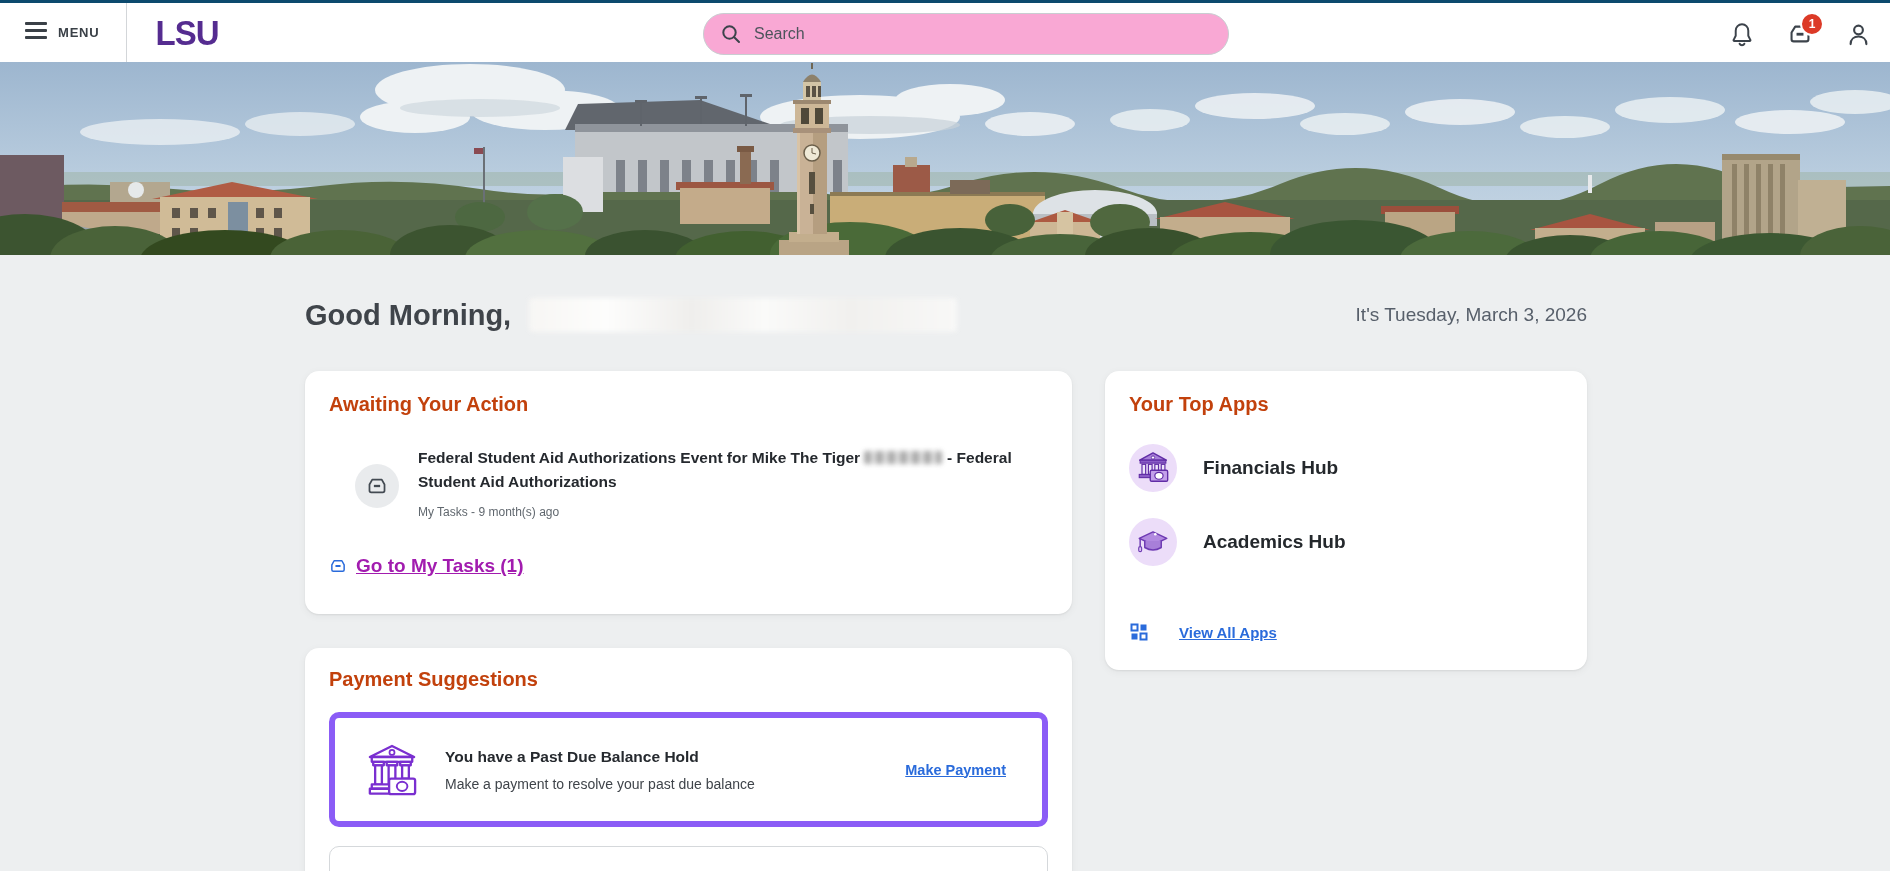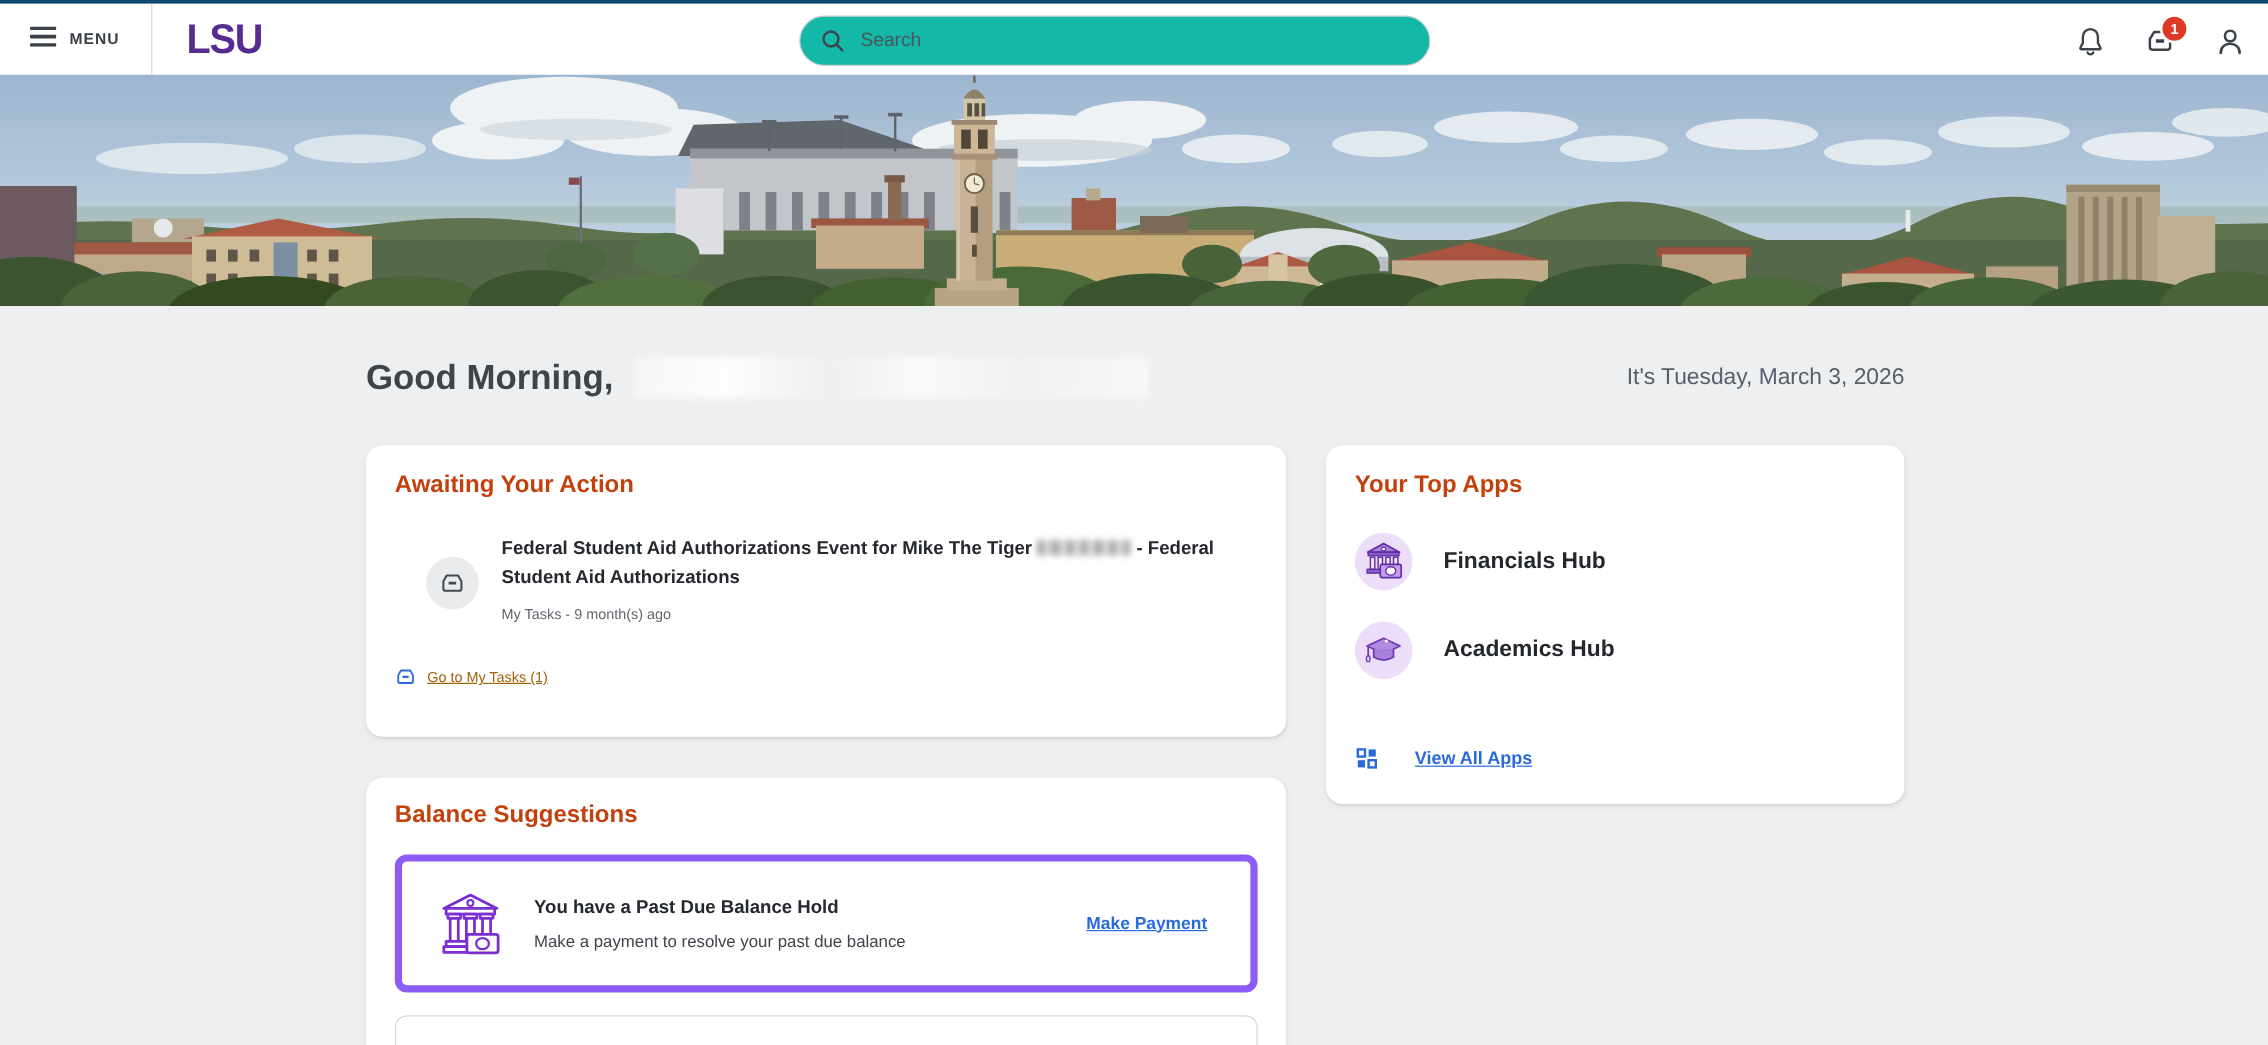--- a/index.html
+++ b/index.html
@@ -6,21 +6,21 @@
   html,body { width:1890px; height:871px; overflow:hidden; }
   body { font-family:"Liberation Sans", sans-serif; background:#edeff0; }
   .page { position:relative; width:1890px; height:871px; overflow:hidden; }
 
   
   .topbar { position:relative; height:62px; background:#ffffff; border-top:3px solid #0c4a6e; display:flex; align-items:center; }
   .menu-btn { display:flex; align-items:center; gap:11px; margin-left:25px; cursor:pointer; height:100%; }
   .menu-label { font-size:13px; font-weight:bold; letter-spacing:.8px; color:#3a4047; }
   .tb-divider { width:1px; height:59px; background:#d3d6d9; margin-left:27px; }
   .logo { margin-left:28px; font-size:33px; font-weight:900; color:#552c90; letter-spacing:-1px; line-height:1; transform:scaleY(1.05); }
-  .search { position:absolute; left:666px; top:10px; width:526px; height:42px; background:#14b8a6; border:1px solid #c9cdd1; border-radius:21px; display:flex; align-items:center; padding:0 16px; }
+  .search { position:absolute; left:703px; top:10px; width:526px; height:42px; background:#f9a8d4; border:1px solid #c9cdd1; border-radius:21px; display:flex; align-items:center; padding:0 16px; }
   .search svg { flex:0 0 auto; margin-right:12px; }
   .search input { border:none; outline:none; background:transparent; width:100%; font-size:16px; color:#3c4248; font-family:"Liberation Sans", sans-serif; }
   .search input::placeholder { color:#4d545c; opacity:1; }
   .tb-icons { position:absolute; right:18px; top:0; height:62px; display:flex; align-items:center; gap:30px; }
   .icon-btn { position:relative; width:28px; height:28px; display:flex; align-items:center; justify-content:center; cursor:pointer; color:#3c434b; }
   .badge { position:absolute; top:-8px; right:-10px; min-width:24px; height:24px; background:#dc3a27; border-radius:12px; color:#fff; font-size:12px; font-weight:bold; display:flex; align-items:center; justify-content:center; border:2px solid #fff; }
 
   
   .hero { display:block; width:1890px; height:193px; }
 
@@ -42,21 +42,21 @@
   
   .card-awaiting { height:243px; padding:22px 24px 24px; }
   .task-row { display:flex; margin-top:30px; padding-left:26px;align-items:center; }
   .task-icon-circle { flex:0 0 44px; width:44px; height:44px; border-radius:50%; background:#e9ebed; display:flex; align-items:center; justify-content:center; margin-top:6px; color:#434a52; }
   .task-body { margin-left:19px; }
   .task-title { width:650px; font-size:15.5px; font-weight:bold; color:#25292e; line-height:24px; }
   .blur-chunk { display:inline-block; width:78px; height:13px; margin:0 5px -1px 4px; border-radius:2px;
     background:repeating-linear-gradient(90deg,#9b9b9b 0 7px,#dcdcdc 7px 12px); filter:blur(2.5px); opacity:.85; }
   .task-meta { margin-top:11px; font-size:12px; color:#60676e; }
   .tasks-link-row { margin-top:36px; display:flex; align-items:center; gap:9px; color:#2a6bdb; cursor:pointer; width:max-content; }
-  .link-text { font-size:12px; font-weight:normal; color:#a16207; text-decoration:underline; }
+  .link-text { font-size:19px; font-weight:bold; color:#a21caf; text-decoration:underline; }
 
   
   .card-timely { margin-top:34px; padding:20px 24px 24px; }
   .sugg-box { margin-top:21px; border:6px solid #8b5cf6; border-radius:10px; height:115px; display:flex; align-items:center; padding:0 36px 0 31px; }
   .sugg-icon { flex:0 0 52px; }
   .sugg-body { margin-left:27px; }
   .sugg-title { font-size:15.5px; font-weight:bold; color:#25292e; }
   .sugg-desc { margin-top:10px; font-size:14px; color:#3f444a; }
   .sugg-action { margin-left:auto; font-size:14.5px; font-weight:bold; color:#2a6bdb; text-decoration:underline; cursor:pointer; white-space:nowrap; }
   .sugg-box-empty { margin-top:19px; border:1px solid #d5d8db; border-radius:10px; height:150px; }
@@ -325,21 +325,21 @@
           <div class="tasks-link-row">
             <svg width="18" height="18" viewBox="0 0 24 24" fill="none" stroke="#2a6bdb" stroke-width="2" stroke-linejoin="round">
                 <path d="M3.8 10.4 L6.8 5 h10.4 l3 5.4 v6.6 a1.9 1.9 0 0 1 -1.9 1.9 H5.7 a1.9 1.9 0 0 1 -1.9 -1.9 Z"></path>
                 <line x1="8.6" y1="12" x2="15.4" y2="12" stroke-width="2.6"></line>
               </svg>
             <span class="link-text">Go to My Tasks (1)</span>
           </div>
         </div>
 
         <div class="card card-timely">
-          <div class="card-h">Balance Suggestions</div>
+          <div class="card-h">Payment Suggestions</div>
           <div class="sugg-box">
             <svg class="sugg-icon" width="52" height="56" viewBox="0 0 54 58" fill="none" stroke="#7a2fd0" stroke-width="2.4" stroke-linejoin="round">
               <path d="M27 4 L50 15.5 H4 Z" fill="#fff"></path>
               <circle cx="27" cy="10.8" r="2.6" stroke-width="1.8" fill="#fff"></circle>
               <rect x="6" y="15.5" width="42" height="5" fill="#fff"></rect>
               <rect x="7.5" y="20.5" width="11" height="3.6" fill="#fff"></rect>
                 <rect x="21.5" y="20.5" width="11" height="3.6" fill="#fff"></rect>
                 <rect x="35.5" y="20.5" width="11" height="3.6" fill="#fff"></rect>
               <rect x="9.5" y="24.1" width="7" height="20" fill="#fff"></rect>
                 <rect x="23.5" y="24.1" width="7" height="20" fill="#fff"></rect>

